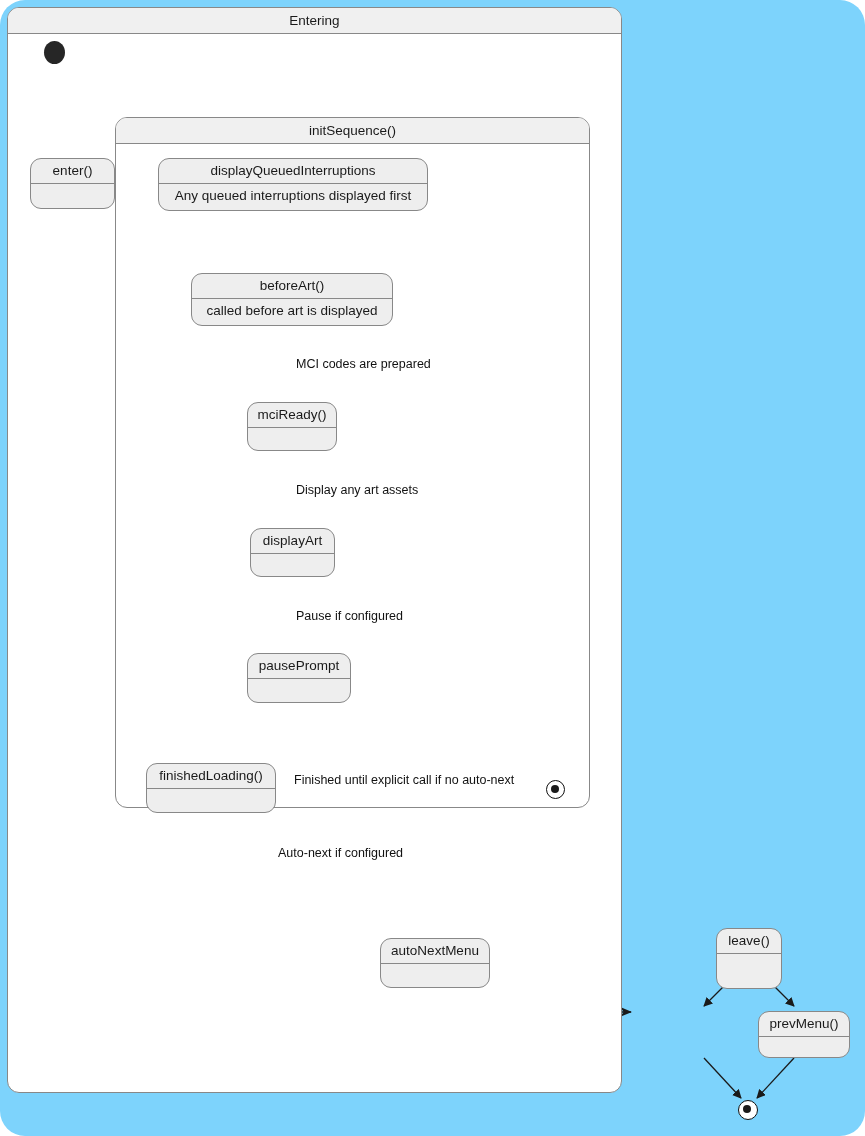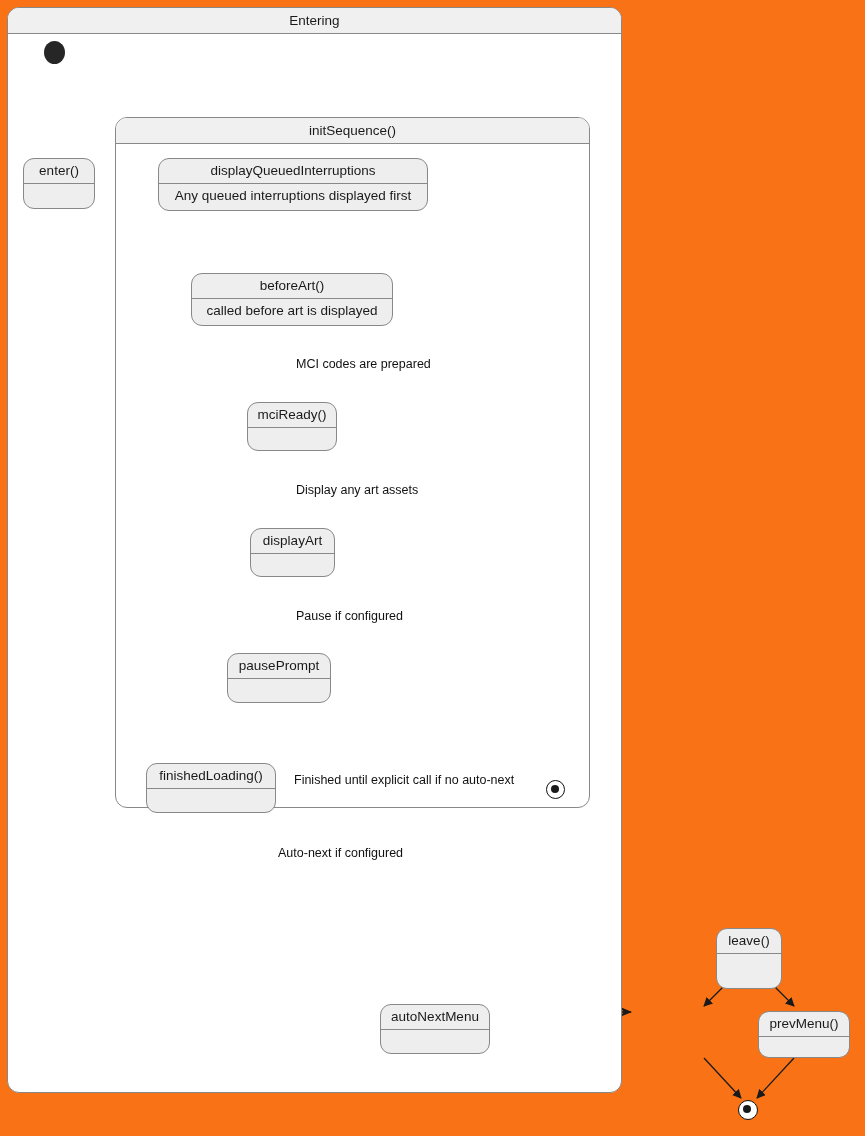--- a/index.html
+++ b/index.html
@@ -9,21 +9,22 @@
   }
   body {
     font-family: "Liberation Sans", sans-serif;
     -webkit-font-smoothing: antialiased;
   }
   #diagram-root {
     position: relative;
     width: 865px;
     height: 1136px;
     overflow: hidden;
-    background: #f97316;
+    background: #7dd3fc;
+    border-radius: 25px;
   }
   svg.layer {
     position: absolute;
     left: 0;
     top: 0;
     width: 865px;
     height: 1136px;
     pointer-events: none;
   }
   
@@ -165,21 +166,21 @@
   <div class="initial-node" style="left:44px; top:41px; width:21px; height:23px;"></div>
 
   <div class="final-node" style="left:546px; top:780px; width:19px; height:19px;">
     <div class="final-dot" style="left:3.5px; top:3.5px; width:8px; height:8px;"></div>
   </div>
 
   <div class="final-node" style="left:738px; top:1100px; width:20px; height:20px;">
     <div class="final-dot" style="left:4px; top:4px; width:8px; height:8px;"></div>
   </div>
 
-  <div class="state" style="left:23px; top:158px; width:72px; height:51px;">
+  <div class="state" style="left:30px; top:158px; width:85px; height:51px;">
     <div class="state-name">enter()</div>
     <div class="state-body"></div>
   </div>
 
   <div class="state" style="left:158px; top:158px; width:270px; height:53px;">
     <div class="state-name">displayQueuedInterruptions</div>
     <div class="state-body">Any queued interruptions displayed first</div>
   </div>
 
   <div class="state" style="left:191px; top:273px; width:202px; height:53px;">
@@ -190,31 +191,31 @@
   <div class="state" style="left:247px; top:402px; width:90px; height:49px;">
     <div class="state-name">mciReady()</div>
     <div class="state-body"></div>
   </div>
 
   <div class="state" style="left:250px; top:528px; width:85px; height:49px;">
     <div class="state-name">displayArt</div>
     <div class="state-body"></div>
   </div>
 
-  <div class="state" style="left:227px; top:653px; width:104px; height:50px;">
+  <div class="state" style="left:247px; top:653px; width:104px; height:50px;">
     <div class="state-name">pausePrompt</div>
     <div class="state-body"></div>
   </div>
 
   <div class="state" style="left:146px; top:763px; width:130px; height:50px;">
     <div class="state-name">finishedLoading()</div>
     <div class="state-body"></div>
   </div>
 
-  <div class="state" style="left:380px; top:1004px; width:110px; height:50px;">
+  <div class="state" style="left:380px; top:938px; width:110px; height:50px;">
     <div class="state-name">autoNextMenu</div>
     <div class="state-body"></div>
   </div>
 
   <div class="state" style="left:716px; top:928px; width:66px; height:61px;">
     <div class="state-name">leave()</div>
     <div class="state-body"></div>
   </div>
 
 

